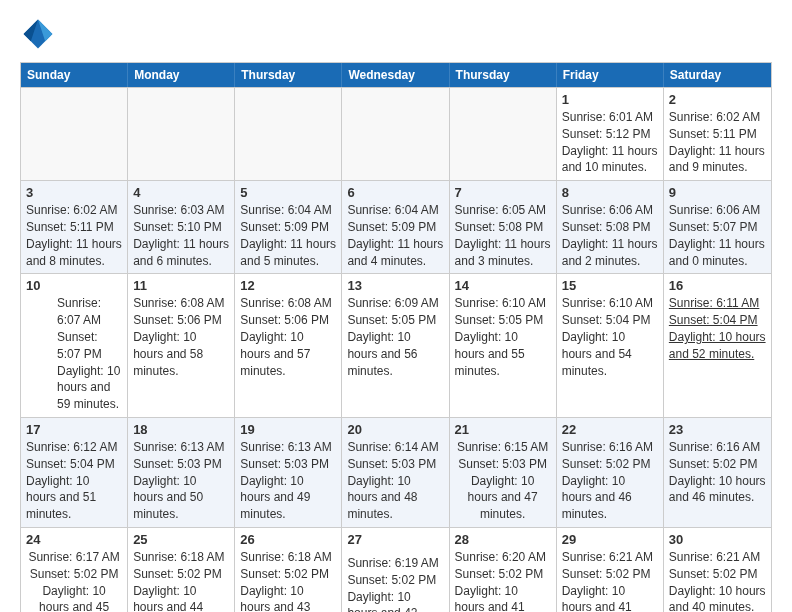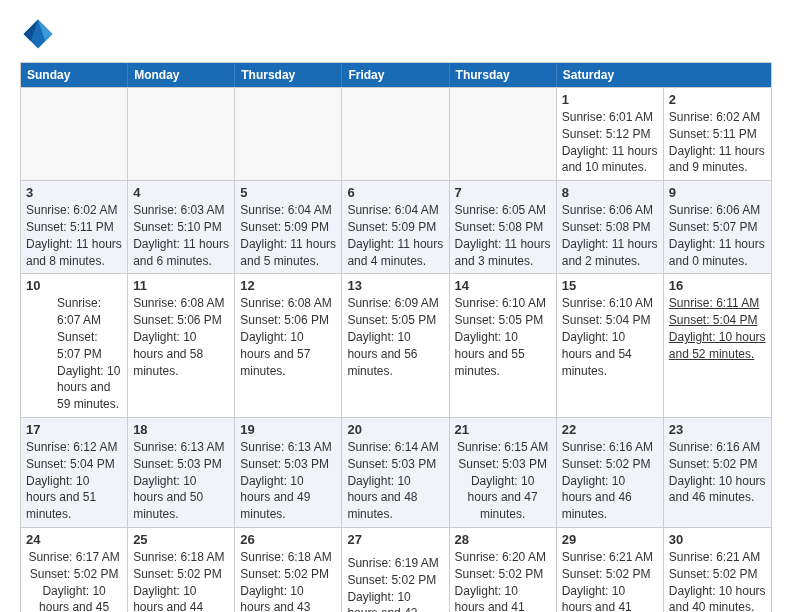--- a/index.html
+++ b/index.html
@@ -124,22 +124,23 @@
       <div class="month-title"></div>
       <div class="location"></div>
     </div>
   </div>
 
   <div class="calendar">
     <div class="cal-header-row">
       <div class="cal-header-cell">Sunday</div>
       <div class="cal-header-cell">Monday</div>
       <div class="cal-header-cell">Thursday</div>
+      <div class="cal-header-cell">Wednesday</div>
+      <div class="cal-header-cell">Thursday</div>
       <div class="cal-header-cell">Friday</div>
-      <div class="cal-header-cell">Thursday</div>
       <div class="cal-header-cell">Saturday</div>
     </div>
     <div class="cal-body" id="cal-body">
     <div class="cal-row">
           <div class="cal-cell empty"></div>
           <div class="cal-cell empty"></div>
           <div class="cal-cell empty"></div>
           <div class="cal-cell empty"></div>
           <div class="cal-cell empty"></div>
           <div class="cal-cell">

